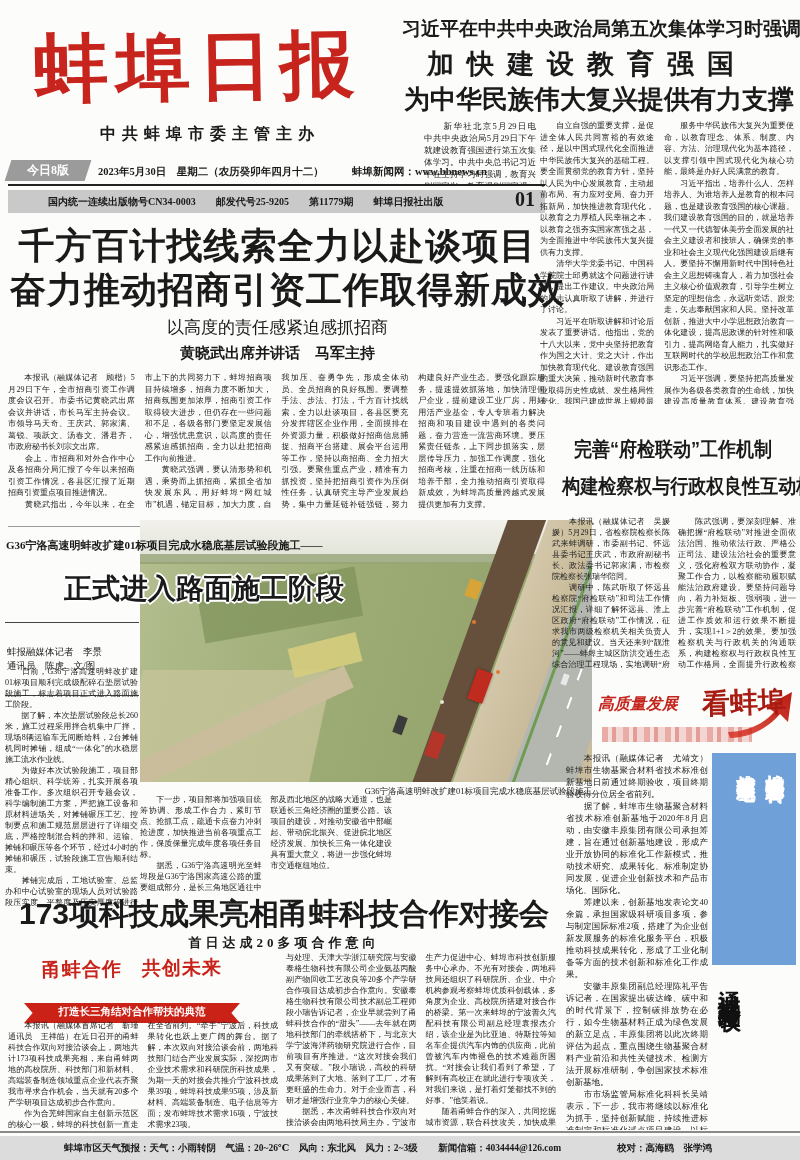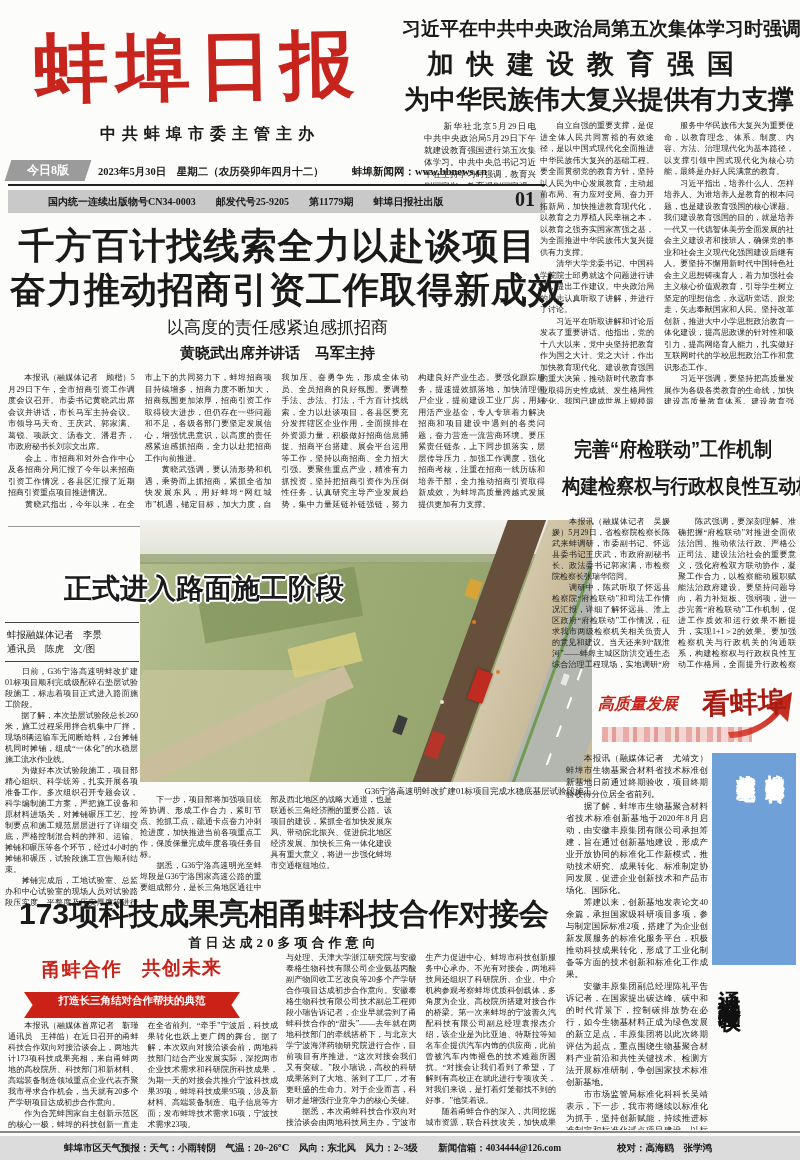--- a/index.html
+++ b/index.html
@@ -20,30 +20,30 @@
   .meta-line { font-size:10.5px; font-weight:bold; white-space:nowrap; }
   .pub-bar { background:#c9c9c9; line-height:23px; font-size:10px; font-weight:bold; padding-left:40px; white-space:nowrap; }
   .page-num { position:absolute; right:10px; top:-2px; font-size:20px; font-weight:bold; }
   .xi-kicker { font-size:19px; font-weight:bold; white-space:nowrap; }
   .xi-h { font-size:27px; font-weight:bold; white-space:nowrap; }
   .main-h { font-size:36px; font-weight:900; white-space:nowrap; letter-spacing:1px; }
   .rule { background:#999; }
   .g36-kicker { font-size:11px; font-weight:bold; white-space:nowrap; }
   .g36-headline { font-size:28px; font-weight:900; white-space:nowrap;
       text-shadow:-2px 0 #fff,2px 0 #fff,0 -2px #fff,0 2px #fff,-1px -1px #fff,1px 1px #fff,-1px 1px #fff,1px -1px #fff; }
-  .byline-box { border-top:1.5px solid #444; border-bottom:1.5px solid #444; padding:5px 2px;
+  .byline-box { border-top:1.5px solid #444; border-bottom:1.5px solid #444; padding:22px 2px;
                 font-size:9.5px; line-height:14px; }
   .caption { font-size:8.5px; color:#222; text-align:right; }
   .fu-h { font-size:20px; font-weight:900; white-space:nowrap; text-align:center; }
   .tech-h { font-size:30px; font-weight:900; white-space:nowrap; }
   .tech-sub { font-size:13px; font-weight:bold; letter-spacing:4px; }
   .ribbon-title { font-size:19px; font-weight:bold; color:#c8231a; letter-spacing:1px;
                   transform:rotate(-1deg); white-space:nowrap; }
   .ribbon-banner { background:#cb2218; color:#fff; font-size:10.5px; font-weight:bold;
-      text-align:center; line-height:18px; height:26px; margin-top:10px; white-space:nowrap;
+      text-align:center; line-height:18px; height:20px; margin-top:21px; white-space:nowrap;
       clip-path:polygon(0 0,100% 0,96% 50%,100% 100%,0 100%,4% 50%); }
   .blue-box { background:#6fa0d8; writing-mode:vertical-rl; color:#fff; font-weight:bold;
       font-size:19px; letter-spacing:1px; padding:6px 5px; font-family:"Liberation Sans","DejaVu Sans",sans-serif; }
   .blue-box div { margin:0 3px; }
   .verdict { writing-mode:vertical-rl; font-size:23px; font-weight:bold; letter-spacing:4px; color:#111; }
   .hq-t1 { font-size:16px; font-weight:900; font-style:italic; color:#c4241c; white-space:nowrap; }
   .hq-t2 { font-size:28px; font-weight:900; color:#a81b12; white-space:nowrap; transform:rotate(-2deg); }
   .skyline { background:repeating-linear-gradient(90deg, rgba(200,40,30,.38) 0 6px, rgba(200,40,30,.14) 6px 10px,
              rgba(200,40,30,.45) 10px 14px, rgba(200,40,30,.18) 14px 21px); }
   .footer-bar { background:#dcdcdc; line-height:24px; font-size:9.5px; font-weight:bold; white-space:nowrap; }
@@ -112,32 +112,33 @@
     <div class="ph" style="right:104px; top:150px; width:16px; height:32px; background:#bf2c1f; transform:rotate(20deg); box-shadow:0 0 3px rgba(0,0,0,.4);"></div>
     <div class="ph" style="right:112px; top:60px; width:13px; height:18px; background:#d8a437; transform:rotate(20deg);"></div>
     <div class="ph" style="left:288px; top:212px; width:14px; height:26px; background:#b5352a; transform:rotate(20deg);"></div>
     <div class="ph" style="left:255px; top:196px; width:10px; height:18px; background:#3b3b3b; transform:rotate(20deg);"></div>
     <div class="ph" style="left:332px; top:100px; width:4px; height:4px; background:#e07a2d; border-radius:50%;"></div>
     <div class="ph" style="left:356px; top:150px; width:4px; height:4px; background:#e07a2d; border-radius:50%;"></div>
     <div class="ph" style="left:300px; top:180px; width:4px; height:4px; background:#e8e3d6; border-radius:50%;"></div>
   </div>
   <div class="abs caption" style="left:240px; top:786px; width:352px;">G36宁洛高速明蚌改扩建01标项目完成水稳底基层试验段施工</div>
 
+  <div class="abs g36-kicker" style="left:6px; top:538px;">G36宁洛高速明蚌改扩建01标项目完成水稳底基层试验段施工——</div>
   <div class="abs g36-headline sans" style="left:64px; top:570px;">正式进入路面施工阶段</div>
 
   <div class="abs byline-box" style="left:5px; top:622px; width:130px;">
     <div>蚌报融媒体记者　李景</div>
     <div>通讯员　陈虎　文/图</div>
   </div>
   <div class="abs body-text" style="left:5px; top:666px; width:133px; height:240px; font-size:8px; line-height:11px;">　　日前，G36宁洛高速明蚌改扩建01标项目顺利完成级配碎石垫层试验段施工，标志着项目正式进入路面施工阶段。
 　　据了解，本次垫层试验段总长260米，施工过程采用拌合机集中厂拌，现场8辆运输车无间断给料，2台摊铺机同时摊铺，组成“一体化”的水稳层施工流水作业线。
 　　为做好本次试验段施工，项目部精心组织、科学统筹，扎实开展各项准备工作。多次组织召开专题会议，科学编制施工方案，严把施工设备和原材料进场关，对摊铺碾压工艺、控制要点和施工规范层层进行了详细交底，严格控制混合料的拌和、运输、摊铺和碾压等各个环节，经过4小时的摊铺和碾压，试验段施工宣告顺利结束。
 　　摊铺完成后，工地试验室、总监办和中心试验室的现场人员对试验路段压实度、平整度及压实厚度等进行检测，各项指标均满足设计及规范要求，为后续大规模摊铺提供了指导依据。</div>
   <div class="abs body-text cols2" style="left:140px; top:794px; width:252px; height:104px; font-size:8px; line-height:11px;">　　下一步，项目部将加强项目统筹协调、形成工作合力，紧盯节点、抢抓工点，疏通卡点奋力冲刺抢进度，加快推进当前各项重点工作，保质保量完成年度各项任务目标。
-　　据悉，G36宁洛高速明光至蚌埠段是G36宁洛国家高速公路的重要组成部分，是长三角地区通往中部及西北地区的战略大通道，也是联通长三角经济圈的重要公路。该项目的建设，紧抓全省加快发展东风、带动皖北振兴、促进皖北地区经济发展、加快长三角一体化建设具有重大意义，将进一步强化蚌埠市交通枢纽地位。</div>
+　　据悉，G36宁洛高速明光至蚌埠段是G36宁洛国家高速公路的重要组成部分，是长三角地区通往中部及西北地区的战略大通道，也是联通长三角经济圈的重要公路。该项目的建设，对推动安徽省中部崛起、带动皖北振兴、促进皖北地区经济发展、加快长三角一体化建设具有重大意义，将进一步强化蚌埠市交通枢纽地位。</div>
 
   <div class="abs" style="left:550px; top:436px; width:246px; transform:scaleX(.9);">
     <div class="fu-h sans">完善“府检联动”工作机制</div>
     <div class="fu-h sans" style="margin-top:10px;">构建检察权与行政权良性互动格局</div>
   </div>
   <div class="abs body-text" style="left:552px; top:516px; width:118px; height:152px; font-size:8px; line-height:11px;">　　本报讯（融媒体记者　吴媛媛）5月29日，省检察院检察长陈武来蚌调研，市委副书记、怀远县委书记王庆武，市政府副秘书长、政法委书记郭家满，市检察院检察长张瑞华陪同。
 　　调研中，陈武听取了怀远县检察院“府检联动”和司法工作情况汇报，详细了解怀远县、淮上区政府“府检联动”工作情况，征求我市两级检察机关相关负责人的意见和建议。当天还来到“靓淮河”——蚌埠主城区防洪交通生态综合治理工程现场，实地调研“府检联动”项目“河长+检察长”工作开展情况。</div>
   <div class="abs body-text" style="left:678px; top:516px; width:118px; height:152px; font-size:8px; line-height:11px;">　　陈武强调，要深刻理解、准确把握“府检联动”对推进全面依法治国、推动依法行政、严格公正司法、建设法治社会的重要意义，强化府检双方联动协作，凝聚工作合力，以检察能动履职赋能法治政府建设。要坚持问题导向，着力补短板、强弱项，进一步完善“府检联动”工作机制，促进工作质效和运行效果不断提升，实现1+1＞2的效果。要加强检察机关与行政机关的沟通联系，构建检察权与行政权良性互动工作格局，全面提升行政检察监督效能，促进政府依法行政水平不断提升，为经济社会高质量发展营造良好法治环境，提供有力法治保障。</div>
 
   <div class="abs" style="left:598px; top:680px; width:198px; height:64px;">

